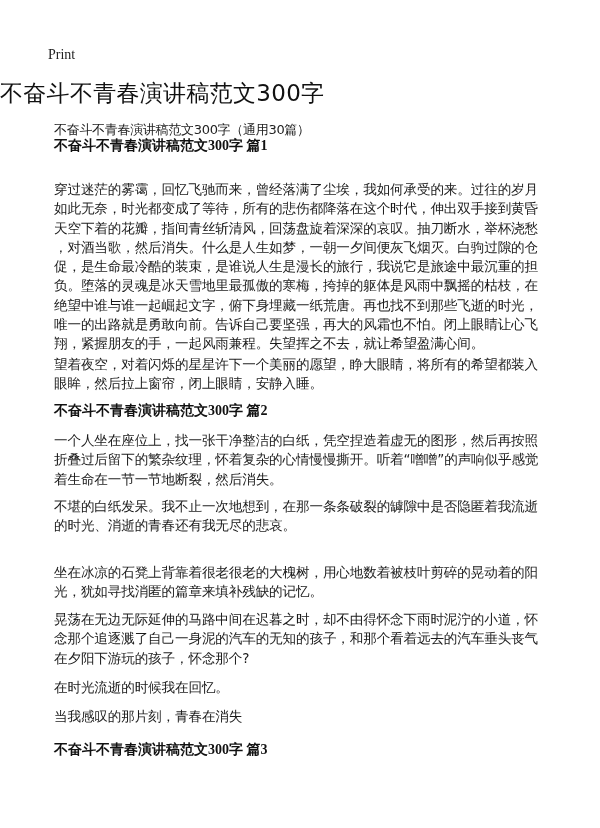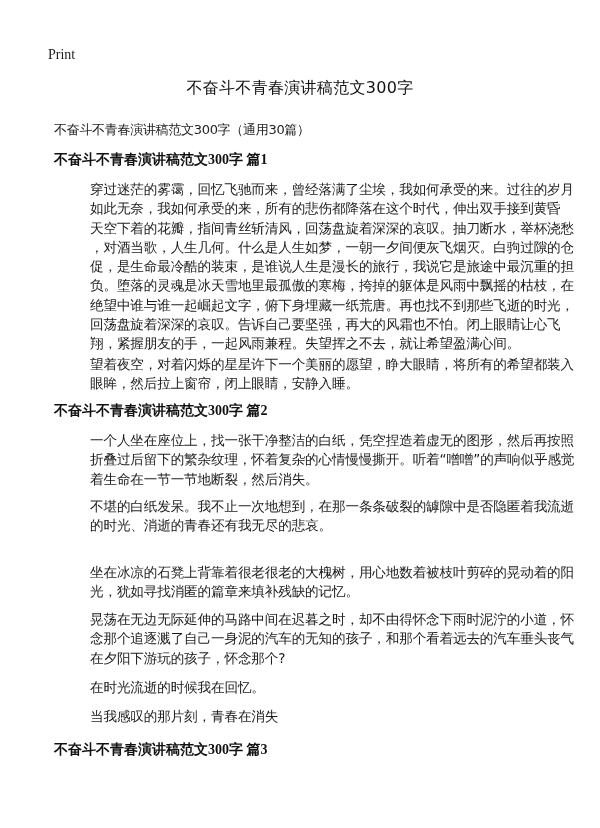--- a/index.html
+++ b/index.html
@@ -8,55 +8,55 @@
       color: #111111;
       font-family: "DejaVu Sans", "Liberation Sans", sans-serif;
     }
     .print {
       position: absolute; left: 48px; top: 47px;
       font-family: "Liberation Serif", "DejaVu Serif", serif;
       font-size: 14px; color: #222;
     }
     .title {
       position: absolute; left: 0; width: 600px; top: 78px;
-      text-align: center; font-size: 16px; color: #111; letter-spacing: 0.3px;
+      font-size: 23px; color: #111; letter-spacing: 0.3px;
     }
     .subtitle {
       position: absolute; left: 54px; top: 121px;
       font-size: 13px; color: #222; letter-spacing: -0.3px;
     }
     .heading {
       position: absolute; left: 54px;
       font-family: "Liberation Serif", "DejaVu Serif", serif;
       font-weight: bold; font-size: 14px; color: #111;
     }
     .para {
       position: absolute; left: 54px; width: 500px;
       font-size: 13.6px; line-height: 19.3px; color: #1a1a1a;
       letter-spacing: -0.15px;
     }
-    .para span { display: block; white-space: nowrap; margin-left: 36px; }
+    .para span { display: block; white-space: nowrap; }
   </style>
 </head>
 <body>
 
 <div class="print">Print</div>
 <div class="title">不奋斗不青春演讲稿范文300字</div>
 <div class="subtitle">不奋斗不青春演讲稿范文300字（通用30篇）</div>
 
-<div class="heading" style="top:151px">不奋斗不青春演讲稿范文300字 篇1</div>
+<div class="heading" style="top:137px">不奋斗不青春演讲稿范文300字 篇1</div>
 <div class="para" style="top:180px">
   <span>穿过迷茫的雾霭，回忆飞驰而来，曾经落满了尘埃，我如何承受的来。过往的岁月</span>
-  <span>如此无奈，我如何承受的来，所有的悲伤都降落在这个时代，伸出双手接到黄昏</span>
+  <span>如此无奈，时光都变成了等待，所有的悲伤都降落在这个时代，伸出双手接到黄昏</span>
   <span>天空下着的花瓣，指间青丝斩清风，回荡盘旋着深深的哀叹。抽刀断水，举杯浇愁</span>
-  <span>，对酒当歌，人生几何。什么是人生如梦，一朝一夕间便灰飞烟灭。白驹过隙的仓</span>
+  <span>，对酒当歌，然后消失。什么是人生如梦，一朝一夕间便灰飞烟灭。白驹过隙的仓</span>
   <span>促，是生命最冷酷的装束，是谁说人生是漫长的旅行，我说它是旅途中最沉重的担</span>
   <span>负。堕落的灵魂是冰天雪地里最孤傲的寒梅，挎掉的躯体是风雨中飘摇的枯枝，在</span>
   <span>绝望中谁与谁一起崛起文字，俯下身埋藏一纸荒唐。再也找不到那些飞逝的时光，</span>
-  <span>回荡盘旋着深深的哀叹。告诉自己要坚强，再大的风霜也不怕。闭上眼睛让心飞</span>
+  <span>唯一的出路就是勇敢向前。告诉自己要坚强，再大的风霜也不怕。闭上眼睛让心飞</span>
   <span>翔，紧握朋友的手，一起风雨兼程。失望挥之不去，就让希望盈满心间。</span>
 </div>
 <div class="para" style="top:355px">
   <span>望着夜空，对着闪烁的星星许下一个美丽的愿望，睁大眼睛，将所有的希望都装入</span>
   <span>眼眸，然后拉上窗帘，闭上眼睛，安静入睡。</span>
 </div>
 
 <div class="heading" style="top:402px">不奋斗不青春演讲稿范文300字 篇2</div>
 <div class="para" style="top:431px">
   <span>一个人坐在座位上，找一张干净整洁的白纸，凭空捏造着虚无的图形，然后再按照</span>

